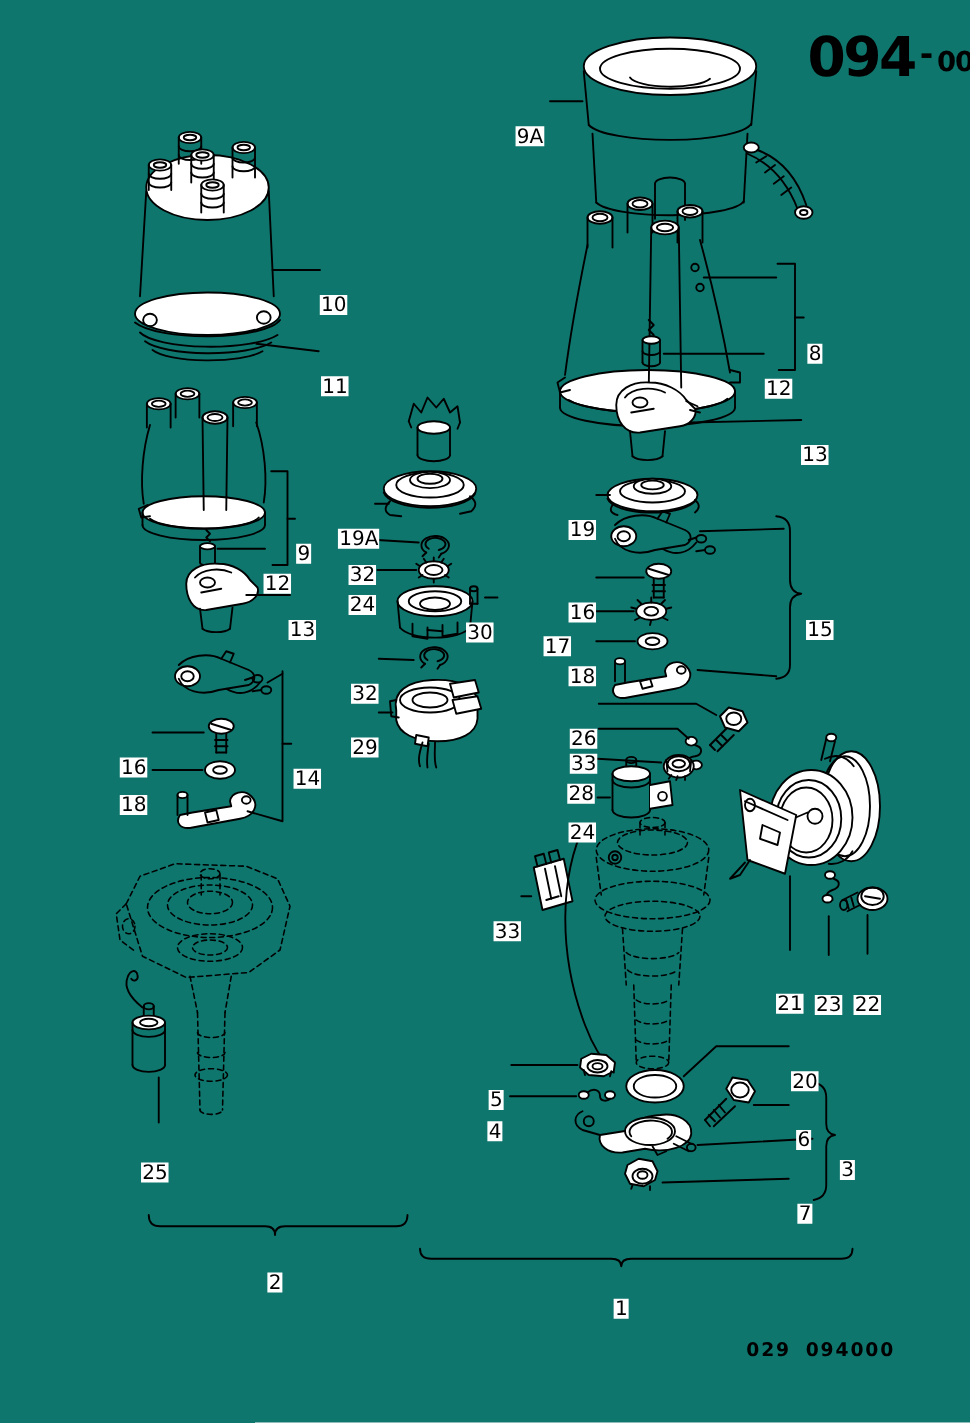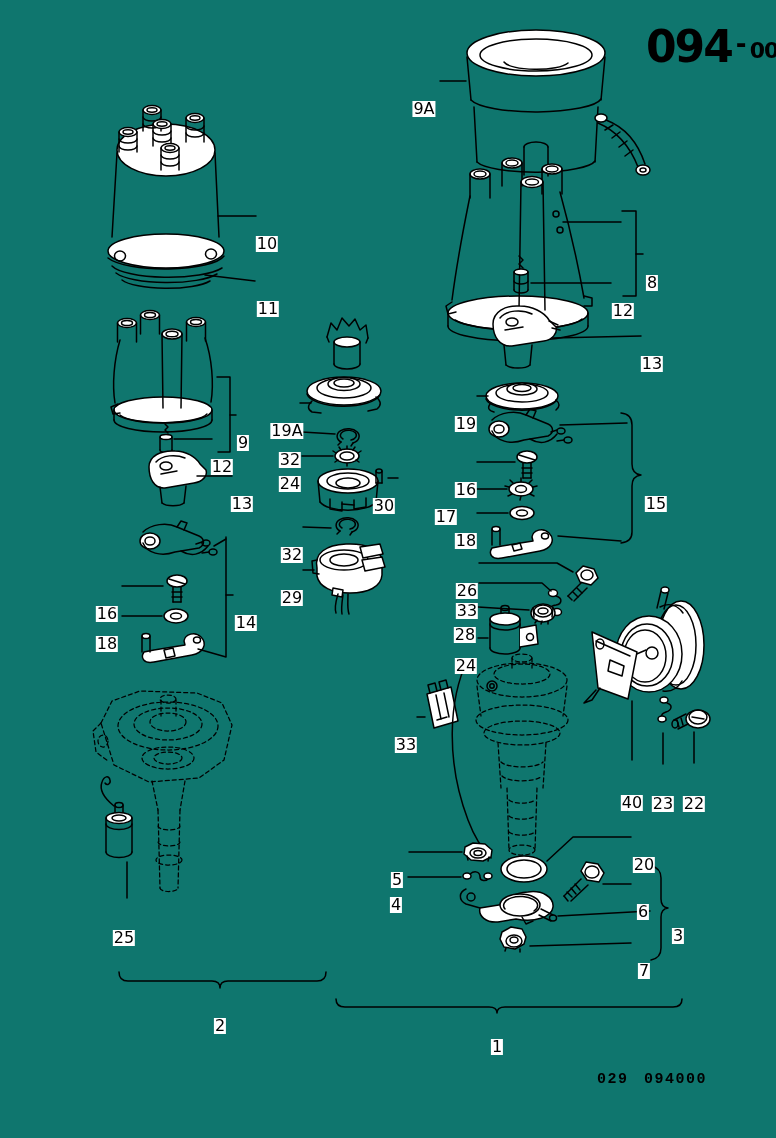--- a/index.html
+++ b/index.html
@@ -17,21 +17,21 @@
   .lbl { position:absolute; transform:translate(-50%,-50%); font-weight:normal; font-size:16px;
          line-height:1; white-space:nowrap; background:#fff; padding:0 1px;margin-top:28px; }
   .header { position:absolute; left:646px; top:28px; display:flex; align-items:flex-end; }
   .header .code { font-size:44px; font-weight:bold; letter-spacing:-2px; line-height:0.85; }
   .header .dash { font-size:26px; font-weight:bold; line-height:1; margin:0 3px 8px 4px; }
   .header .suffix { font-size:22px; font-weight:bold; letter-spacing:-1px; margin-bottom:2px; }
   .numrow { position:absolute; font-weight:bold; font-size:15px; white-space:pre; }
   #row2 { left:121px; top:965px; word-spacing:3px; }
   #row1 { left:337px; top:984px; word-spacing:5px; }
   .footer { position:absolute; left:597px; top:1071px; font-size:15px; font-weight:bold;
-            letter-spacing:1.5px; word-spacing:5px;font-family:Liberation Mono, monospace; }
+            letter-spacing:1.5px; word-spacing:5px; }
 </style>
 </head>
 <body>
 
 <div class="page">
 
   <svg class="art" width="776" height="1138" viewBox="0 0 776 1138">
 
     <g>
       <ellipse class="f" cx="536" cy="53" rx="69" ry="23"></ellipse>
@@ -642,21 +642,21 @@
   <span class="lbl" style="left:290px; top:432px;">32</span>
   <span class="lbl" style="left:290px; top:456px;">24</span>
   <span class="lbl" style="left:384px; top:478px;">30</span>
   <span class="lbl" style="left:292px; top:527px;">32</span>
   <span class="lbl" style="left:292px; top:570px;">29</span>
   <span class="lbl" style="left:467px; top:563px;">26</span>
   <span class="lbl" style="left:467px; top:583px;">33</span>
   <span class="lbl" style="left:465px; top:607px;">28</span>
   <span class="lbl" style="left:466px; top:638px;">24</span>
   <span class="lbl" style="left:406px; top:717px;">33</span>
-  <span class="lbl" style="left:632px; top:775px;">40</span>
+  <span class="lbl" style="left:632px; top:775px;">21</span>
   <span class="lbl" style="left:663px; top:776px;text-align:center;">23</span>
   <span class="lbl" style="left:694px; top:776px;">22</span>
   <span class="lbl" style="left:124px; top:910px;">25</span>
   <span class="lbl" style="left:644px; top:837px;">20</span>
   <span class="lbl" style="left:397px; top:852px;">5</span>
   <span class="lbl" style="left:396px; top:877px;">4</span>
   <span class="lbl" style="left:643px; top:884px;">6</span>
   <span class="lbl" style="left:678px; top:908px;">3</span>
   <span class="lbl" style="left:644px; top:943px;">7</span>
 

